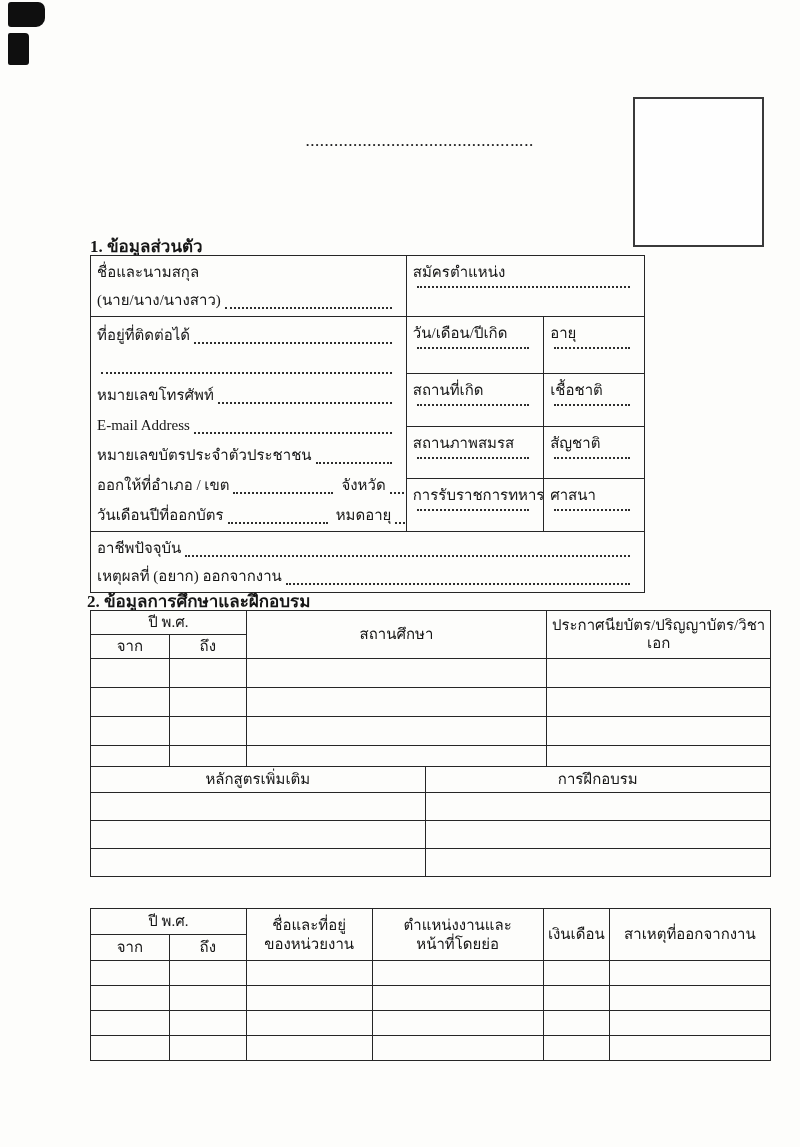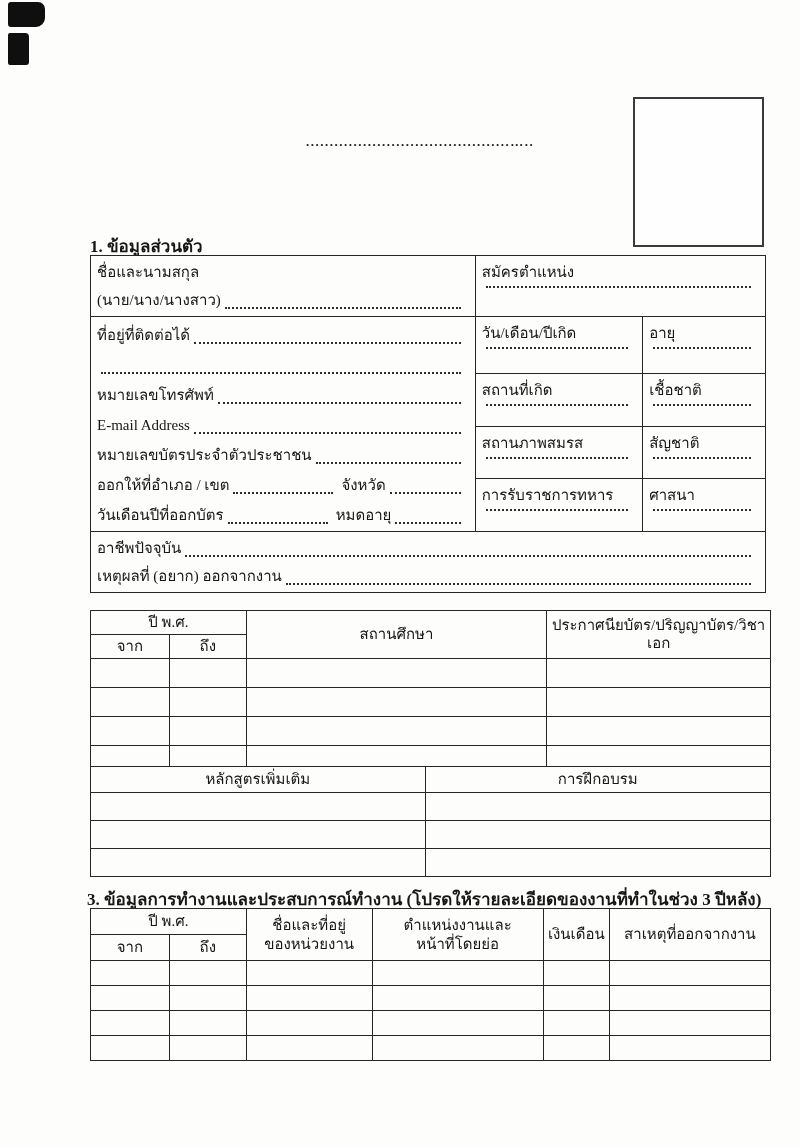--- a/index.html
+++ b/index.html
@@ -21,21 +21,21 @@
 
   .sec { position:absolute; font-weight:bold; font-size:17px; white-space:nowrap; }
   .sec1 { left:90px; top:232px; }
   .sec2 { left:87px; top:587px; }
   .sec3 { left:87px; top:885px; }
 
   table { border-collapse:collapse; table-layout:fixed; position:absolute; background:#fdfdfb; }
   td { border:1.5px solid #262626; padding:2px 6px; font-size:15px; vertical-align:top; overflow:hidden; }
   .hc { text-align:center; vertical-align:middle; white-space:pre-line; line-height:1.25; padding:2px 4px; }
 
-  .t1 { left:90px; top:255px; width:676px; }
+  .t1 { left:90px; top:255px; width:555px; }
   .t2 { left:90px; top:610px; width:681px; }
   .t2b { left:90px; top:766px; width:681px; }
   .t3 { left:90px; top:908px; width:681px; }
 
   .cellfill { display:flex; flex-direction:column; height:100%; }
   .line { display:flex; align-items:flex-end; line-height:28px; white-space:nowrap; }
   .tallcell .line { height:30px; }
   .dots { flex:1 1 auto; border-bottom:2px dotted #2d2d2d; margin:0 8px 5px 4px; min-width:18px; }
   .dots-fixed { flex:0 0 100px; }
   .mt-auto { margin-top:auto; }
@@ -217,20 +217,21 @@
           <div class="line">
                 <span>เหตุผลที่ (อยาก) ออกจากงาน</span>
                 <span class="dots"></span>
               </div>
         </div>
       </td>
     </tr>
   </tbody>
     </table>
 
+  <div class="sec sec2">2. ข้อมูลการศึกษาและฝึกอบรม</div>
 
   <table class="t2">
     <colgroup>
         <col style="width:11.6%">
         <col style="width:11.3%">
         <col style="width:44.2%">
         <col style="width:32.9%">
       </colgroup>
     <thead>
       <tr style="height:21px">
@@ -291,21 +292,20 @@
           <td></td>
           <td></td>
         </tr>
         <tr style="height: 28px;">
           <td></td>
           <td></td>
         </tr>
       </tbody>
   </table>
 
-  <div class="sec sec3">3. ข้อมูลการทำงานและประสบการณ์ทำงาน (โปรดให้รายละเอียดของงานที่ทำในช่วง 3 ปีหลัง)</div>
 
   <table class="t3">
     <colgroup>
         <col style="width:11.6%">
         <col style="width:11.3%">
         <col style="width:18.5%">
         <col style="width:25.2%">
         <col style="width:9.7%">
         <col style="width:23.7%">
       </colgroup>

